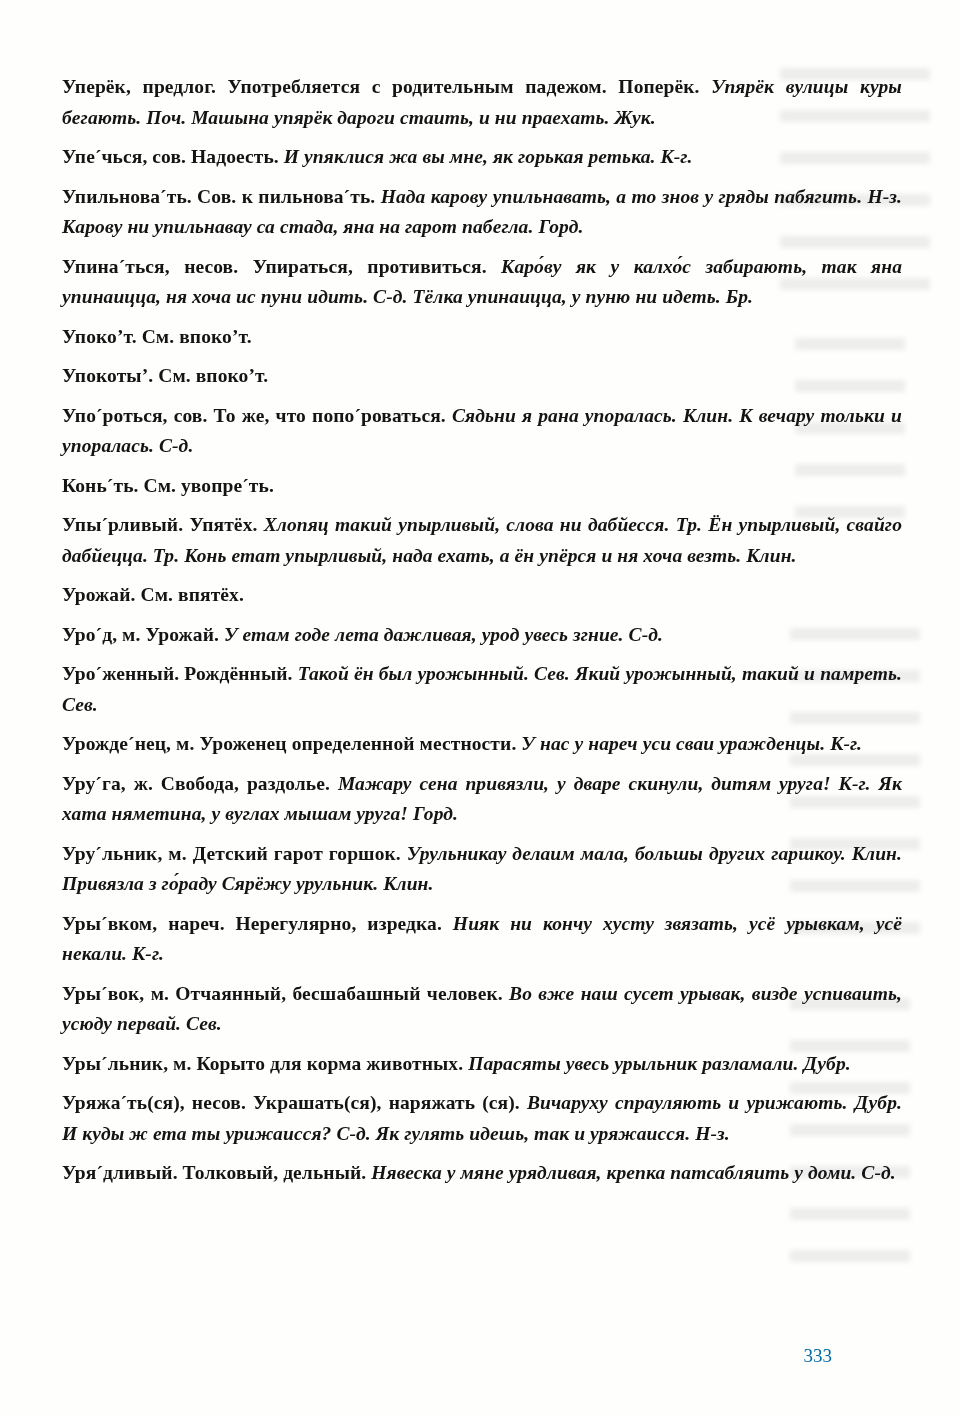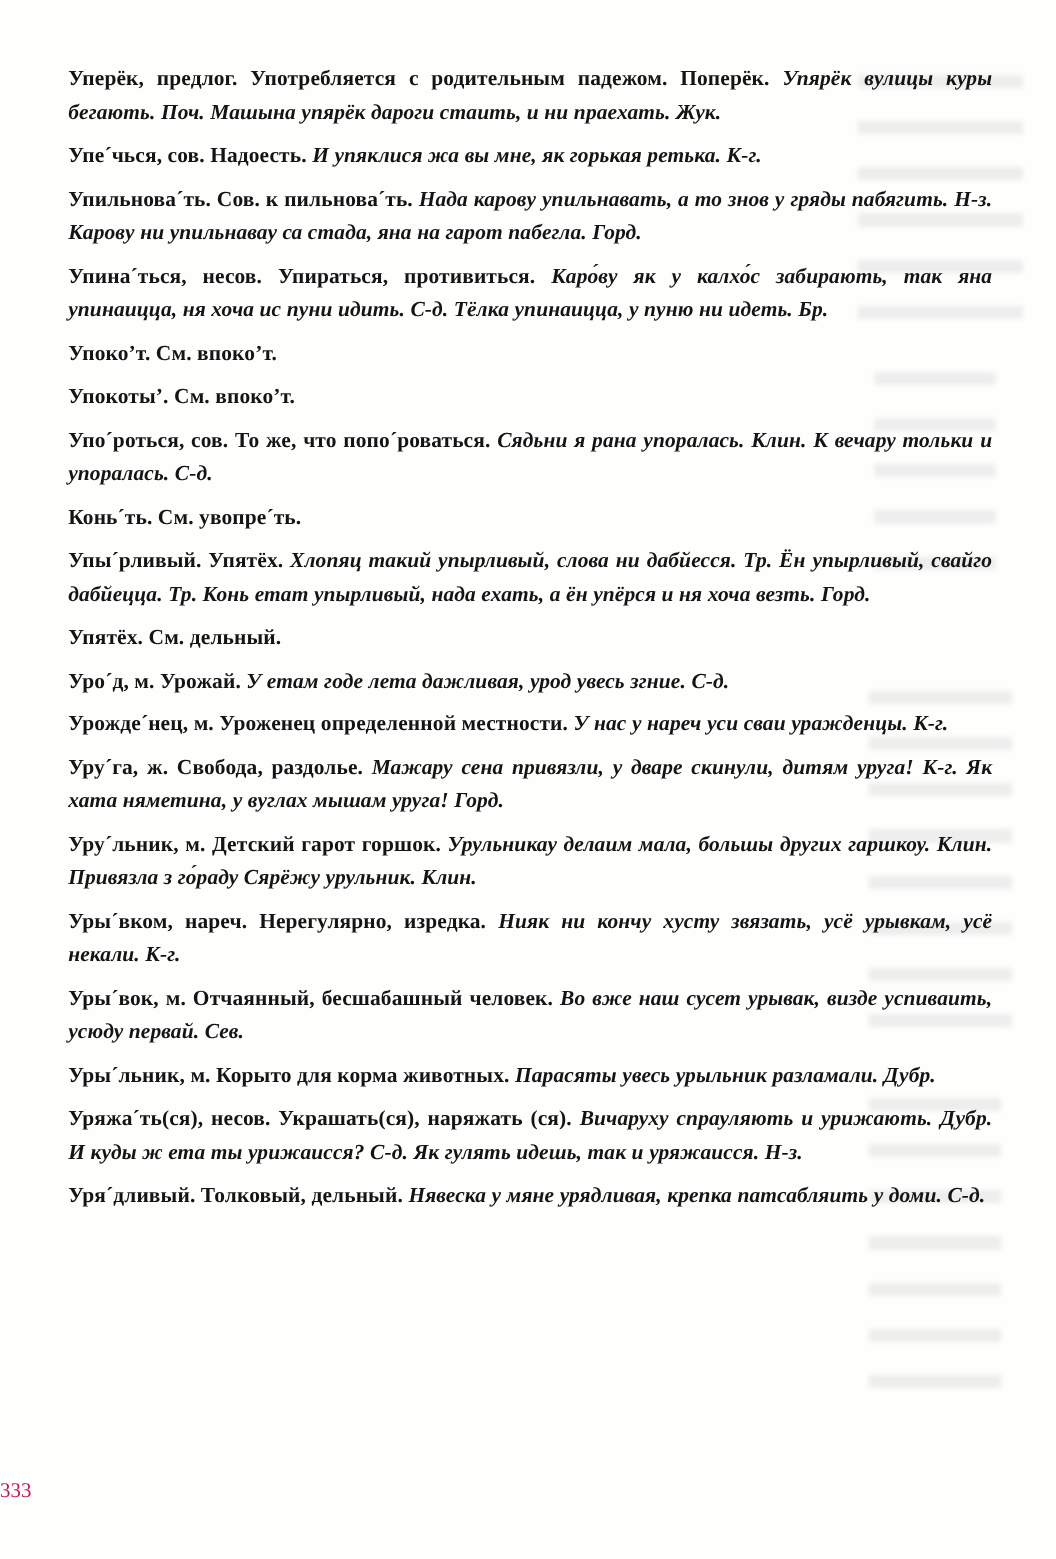--- a/index.html
+++ b/index.html
@@ -11,21 +11,21 @@
     position: relative;
     width: 960px;
     height: 1417px;
     background: #fefefd;
     overflow: hidden;
     font-family: "Liberation Serif", "DejaVu Serif", serif;
     color: #141414;
   }
   .text-block {
     position: absolute;
-    top: 57px;
+    top: 72px;
     left: 62px;
     width: 840px;
   }
   p.entry {
     margin: 0 0 9px 0;
     font-size: 19.5px;
     line-height: 30.5px;
     text-align: justify;
     letter-spacing: 0.1px;
   }
@@ -35,23 +35,23 @@
   }
   p.entry .example {
     font-style: italic;
     font-weight: 600;
   }
   .page-number {
     position: absolute;
     left: 0;
     width: 832px;
     top: 1345px;
-    text-align: left;
+    text-align: right;
     font-size: 19px;
-    color: #be185d;
+    color: #0369a1;
   }
   
   .ghost {
     position: absolute;
     filter: blur(2.5px);
     opacity: 0.09;
     background: repeating-linear-gradient(
       to bottom,
       transparent 0px, transparent 8px,
       #4a4a4a 8px, #4a4a4a 20px,
@@ -76,23 +76,24 @@
 
   <div class="text-block">
     <p class="entry"><span class="head">Уперёк, предлог. Употребляется с родительным падежом. Поперёк.</span> <span class="example">Упярёк вулицы куры бегають. Поч. Машына упярёк дароги стаить, и ни праехать. Жук.</span></p>
     <p class="entry"><span class="head">Упе´чься, сов. Надоесть.</span> <span class="example">И упяклися жа вы мне, як горькая ретька. К-г.</span></p>
     <p class="entry"><span class="head">Упильнова´ть. Сов. к пильнова´ть.</span> <span class="example">Нада карову упильнавать, а то знов у гряды пабягить. Н-з. Карову ни упильнавау са стада, яна на гарот пабегла. Горд.</span></p>
     <p class="entry"><span class="head">Упина´ться, несов. Упираться, противиться.</span> <span class="example">Каро́ву як у калхо́с забирають, так яна упинаицца, ня хоча ис пуни идить. С-д. Тёлка упинаицца, у пуню ни идеть. Бр.</span></p>
     <p class="entry"><span class="head">Упоко’т. См. впоко’т.</span> <span class="example"></span></p>
     <p class="entry"><span class="head">Упокоты’. См. впоко’т.</span> <span class="example"></span></p>
     <p class="entry"><span class="head">Упо´роться, сов. То же, что попо´роваться.</span> <span class="example">Сядьни я рана упоралась. Клин. К вечару тольки и упоралась. С-д.</span></p>
     <p class="entry"><span class="head">Конь´ть. См. увопре´ть.</span> <span class="example"></span></p>
-    <p class="entry"><span class="head">Упы´рливый. Упятёх.</span> <span class="example">Хлопяц такий упырливый, слова ни дабйесся. Тр. Ён упырливый, свайго дабйецца. Тр. Конь етат упырливый, нада ехать, а ён упёрся и ня хоча везть. Горд.</span></p>
-    <p class="entry"><span class="head">Упятёх. См. дельный.</span> <span class="example"></span></p>
+    <p class="entry"><span class="head">Упы´рливый. Упятёх.</span> <span class="example">Хлопяц такий упырливый, слова ни дабйесся. Тр. Ён упырливый, свайго дабйецца. Тр. Конь етат упырливый, нада ехать, а ён упёрся и ня хоча везть. Клин.</span></p>
+    <p class="entry"><span class="head">Урожай. См. впятёх.</span> <span class="example"></span></p>
     <p class="entry"><span class="head">Уро´д, м. Урожай.</span> <span class="example">У етам годе лета дажливая, урод увесь згние. С-д.</span></p>
+    <p class="entry"><span class="head">Уро´женный. Рождённый.</span> <span class="example">Такой ён был урожынный. Сев. Який урожынный, такий и памреть. Сев.</span></p>
     <p class="entry"><span class="head">Урожде´нец, м. Уроженец определенной местности.</span> <span class="example">У нас у нареч уси сваи уражденцы. К-г.</span></p>
     <p class="entry"><span class="head">Уру´га, ж. Свобода, раздолье.</span> <span class="example">Мажару сена привязли, у дваре скинули, дитям уруга! К-г. Як хата няметина, у вуглах мышам уруга! Горд.</span></p>
     <p class="entry"><span class="head">Уру´льник, м. Детский гарот горшок.</span> <span class="example">Урульникау делаим мала, большы других гаршкоу. Клин. Привязла з го́раду Сярёжу урульник. Клин.</span></p>
     <p class="entry"><span class="head">Уры´вком, нареч. Нерегулярно, изредка.</span> <span class="example">Нияк ни кончу хусту звязать, усё урывкам, усё некали. К-г.</span></p>
     <p class="entry"><span class="head">Уры´вок, м. Отчаянный, бесшабашный человек.</span> <span class="example">Во вже наш сусет урывак, визде успиваить, усюду первай. Сев.</span></p>
     <p class="entry"><span class="head">Уры´льник, м. Корыто для корма животных.</span> <span class="example">Парасяты увесь урыльник разламали. Дубр.</span></p>
     <p class="entry"><span class="head">Уряжа´ть(ся), несов. Украшать(ся), наряжать (ся).</span> <span class="example">Вичаруху спрауляють и урижають. Дубр. И куды ж ета ты урижаисся? С-д. Як гулять идешь, так и уряжаисся. Н-з.</span></p>
     <p class="entry"><span class="head">Уря´дливый. Толковый, дельный.</span> <span class="example">Нявеска у мяне урядливая, крепка патсабляить у доми. С-д.</span></p>
   </div>
 

